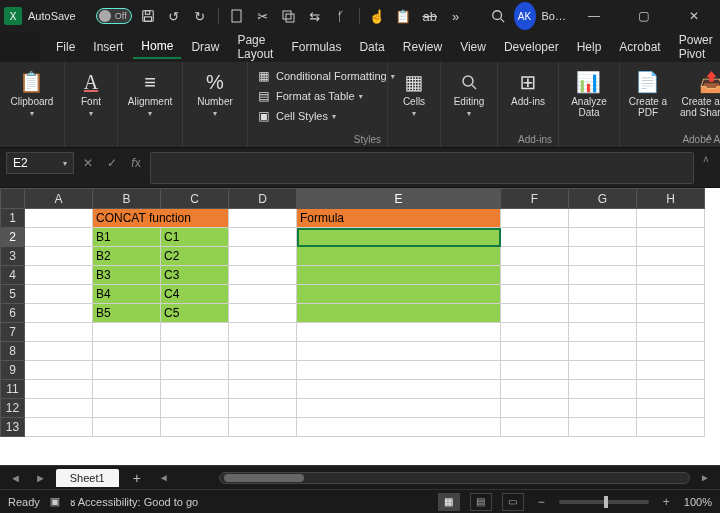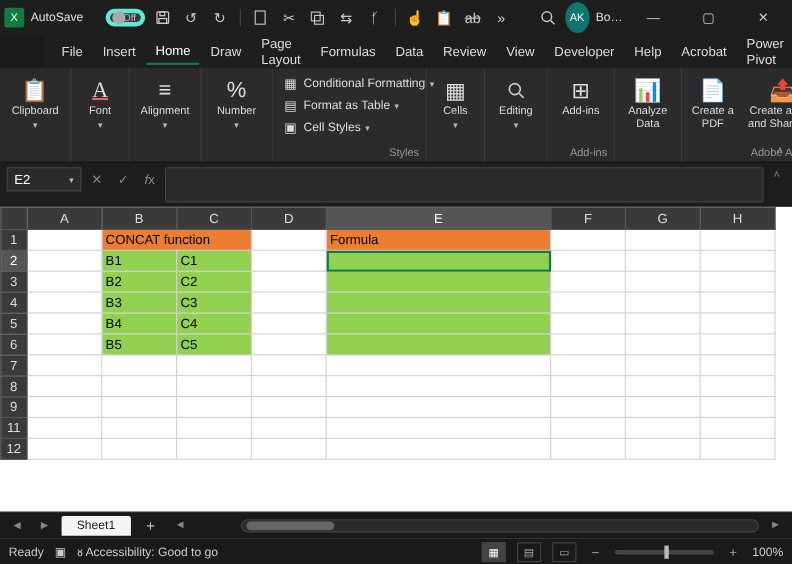--- a/index.html
+++ b/index.html
@@ -1,27 +1,27 @@
 <!DOCTYPE html>
 <html><head>
 <meta charset="utf-8">
 <style>
   * { box-sizing: border-box; margin: 0; padding: 0; font-family: "Segoe UI", Arial, sans-serif; }
   body { width: 720px; height: 513px; background: #1a1a1a; color: #e0e0e0; overflow: hidden; font-size: 12px; display: flex; flex-direction: column; }
   
   .titlebar { height: 32px; background: #1e1e1e; display: flex; align-items: center; padding: 0 4px; gap: 6px; }
   .titlebar .xl-icon { width: 18px; height: 18px; background: #107c41; color: #fff; display: flex; align-items: center; justify-content: center; font-size: 10px; border-radius: 2px; }
   .autosave { display: flex; align-items: center; gap: 20px; font-size: 11px; }
-  .switch { width: 36px; height: 16px; border-radius: 8px; background: #3a3a3a; border: 4px solid #5eead4; position: relative; display: flex; align-items: center; }
+  .switch { width: 36px; height: 16px; border-radius: 8px; background: #3a3a3a; border: 1px solid #5eead4; position: relative; display: flex; align-items: center; }
   .switch-knob { width: 12px; height: 12px; background: #aaa; border-radius: 50%; margin-left: 2px; }
   .switch-label { font-size: 9px; color: #bbb; position: absolute; right: 4px; }
   .qa-icon { width: 20px; height: 20px; display: flex; align-items: center; justify-content: center; color: #ccc; font-size: 13px; cursor: pointer; }
   .qa-sep { width: 1px; height: 16px; background: #444; margin: 0 2px; }
   .spacer { flex: 1; }
-  .avatar { width: 22px; height: 28px; border-radius: 50%; background: #0f766e; color: #fff; display: flex; align-items: center; justify-content: center; font-size: 10px; }
+  .avatar { width: 22px; height: 28px; border-radius: 50%; background: #1d4ed8; color: #fff; display: flex; align-items: center; justify-content: center; font-size: 10px; }
   .win-btn { width: 44px; height: 32px; display: flex; align-items: center; justify-content: center; color: #ccc; font-size: 12px; }
   .doc-name { font-size: 11px; color: #ddd; }
   
   .tabs { height: 30px; display: flex; align-items: center; gap: 2px; padding: 0 8px; background: #1e1e1e; margin-left: 40px; }
   .tab { padding: 4px 8px; font-size: 12px; color: #ddd; cursor: pointer; }
   .tab.active { border-bottom: 2px solid #107c41; color: #fff; }
   .tabs .end-btn { width: 22px; height: 22px; border-radius: 3px; display:flex;align-items:center;justify-content:center; font-size:12px; margin-left:4px;}
   .end-btn.comments { background:#2a2a2a; }
   .end-btn.share { background:#107c41; color:#fff; }
   
@@ -409,20 +409,31 @@
           <td class="rowhdr">12</td>
           <td></td>
           <td></td>
           <td></td>
           <td></td>
           <td></td>
           <td></td>
           <td></td>
           <td></td>
         </tr>
+        <tr>
+          <td class="rowhdr">13</td>
+          <td></td>
+          <td></td>
+          <td></td>
+          <td></td>
+          <td></td>
+          <td></td>
+          <td></td>
+          <td></td>
+        </tr>
       </tbody>
     </table>
 </div>
 
 <div class="sheettabs">
   <span class="nav">◄</span>
   <span class="nav">►</span>
   <div class="sheet-tab">Sheet1</div>
   <div class="add-sheet">+</div>
   <span class="hscroll-arrow" style="margin-left:auto">◄</span>

